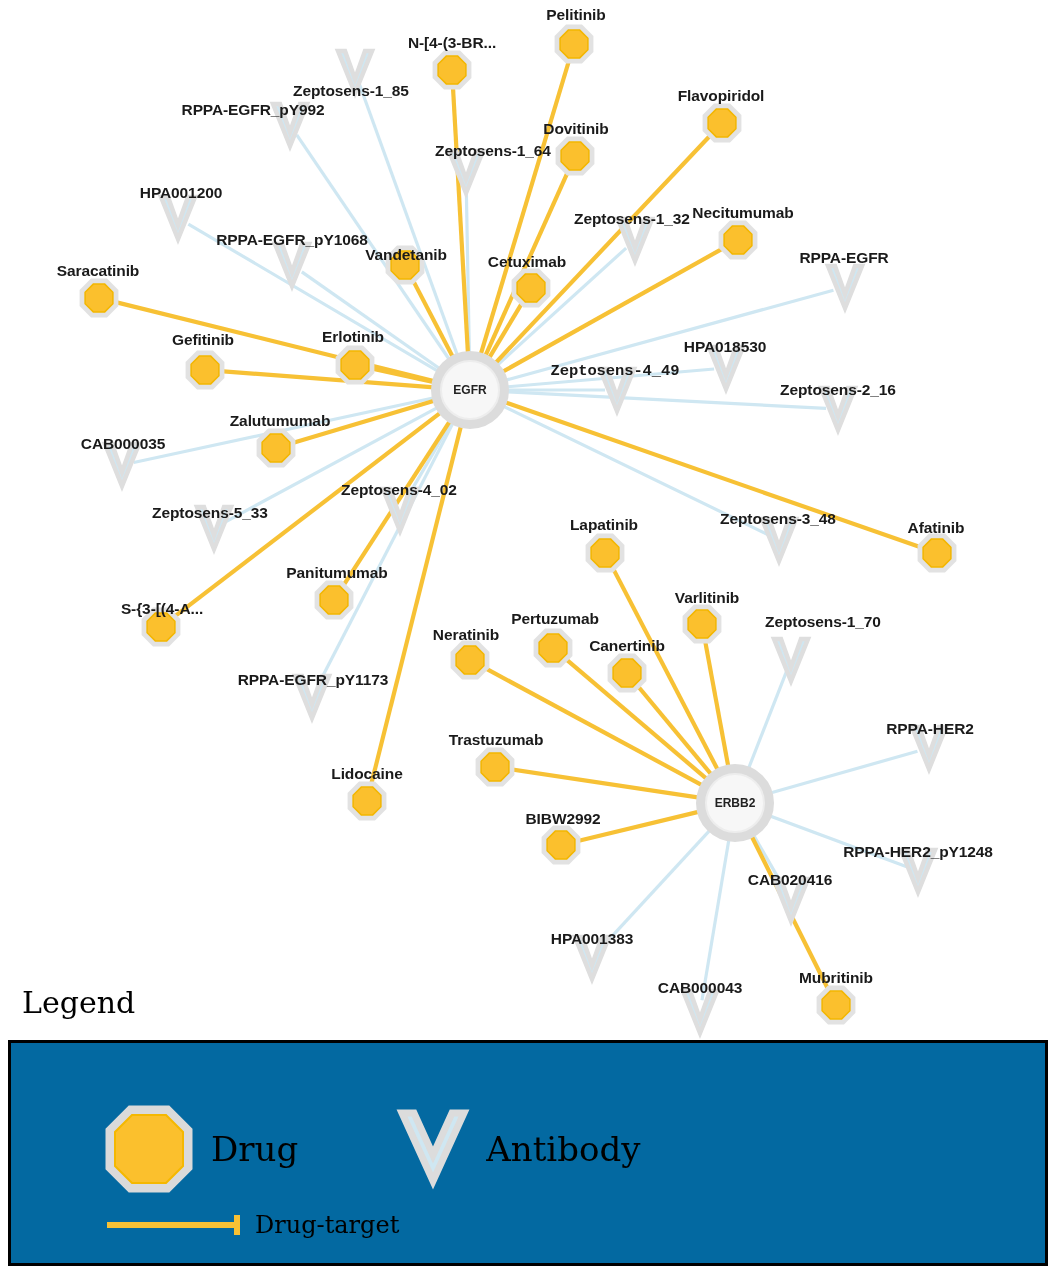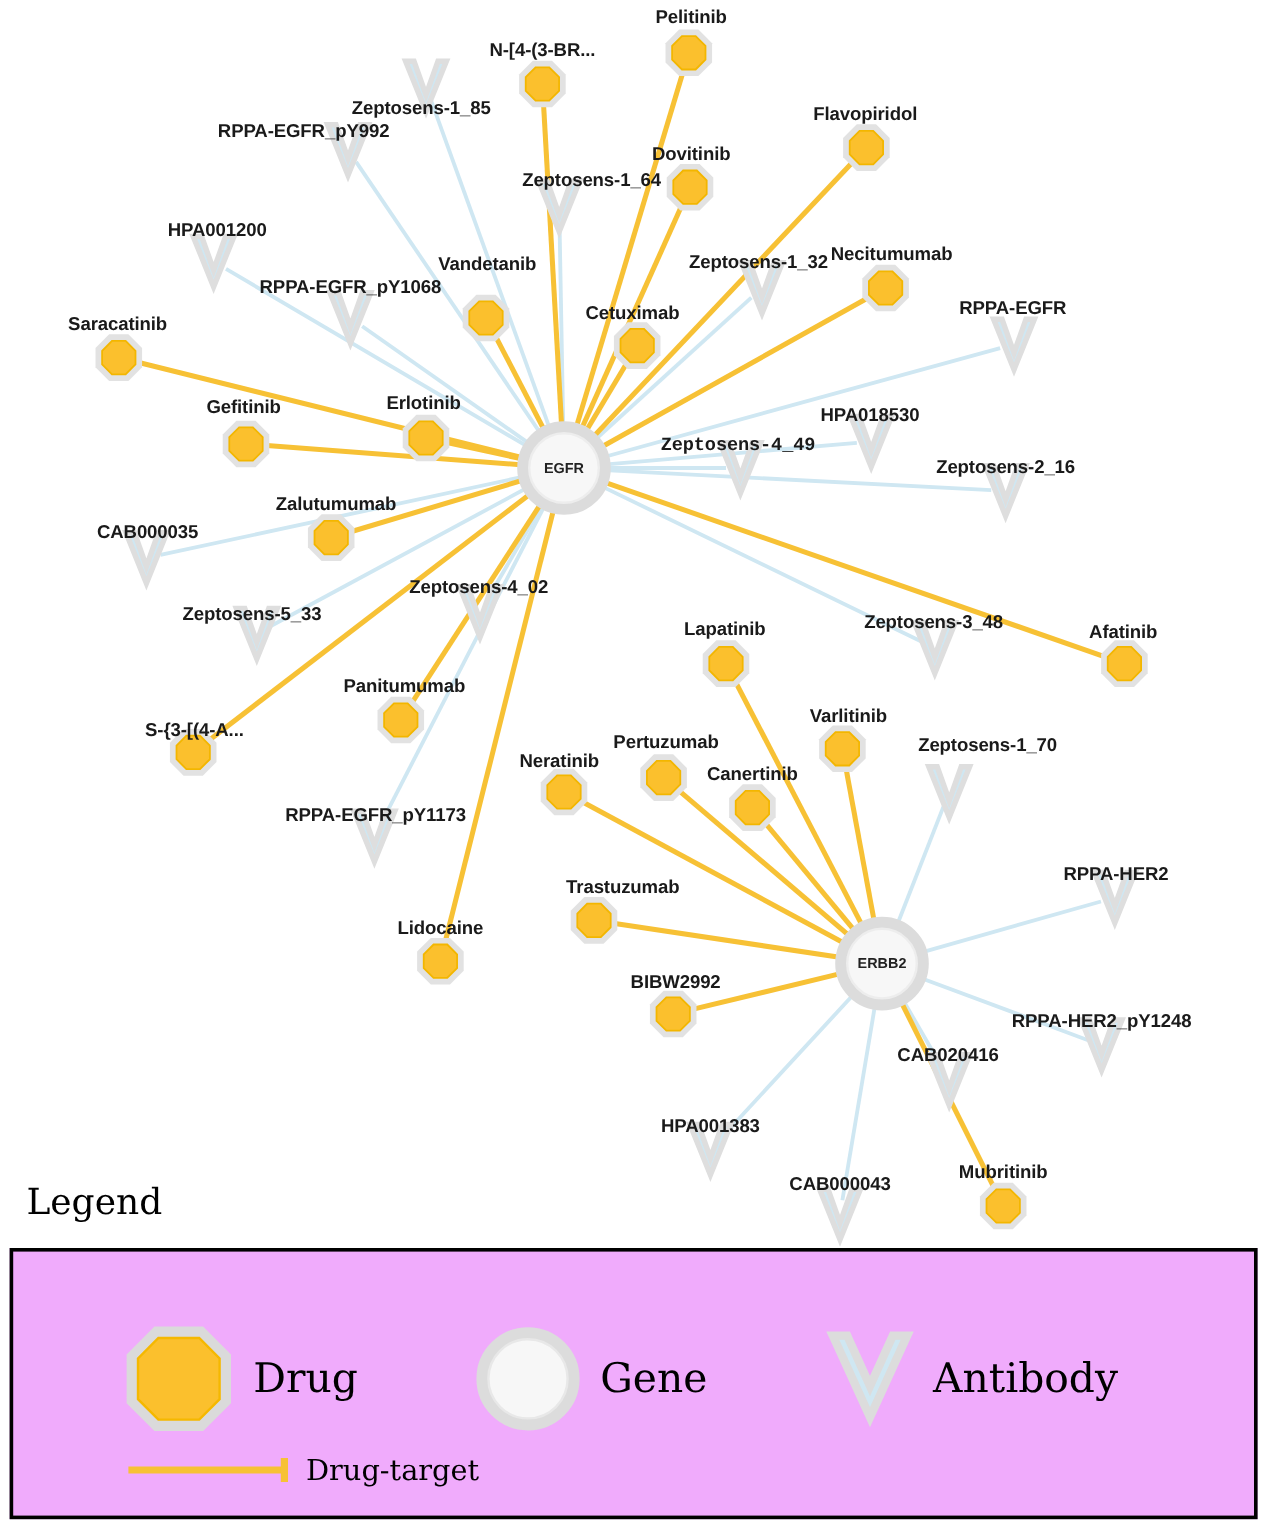--- a/index.html
+++ b/index.html
@@ -51,21 +51,21 @@
     font-size: 30px;
     color: #000;
   }
   #legend-box {
     position: absolute;
     left: 8px;
     top: 1040px;
     width: 1040px;
     height: 226px;
     border: 3px solid #000;
-    background: #f0abfc;
+    background: #0369a1;
     box-sizing: border-box;
   }
   .legend-row {
     position: absolute;
     width: 100%;
     display: flex;
     align-items: center;
   }
   .legend-item {
     display: flex;
@@ -235,62 +235,55 @@
       <div class="node-label" style="left: 930px; top: 729px;">RPPA-HER2</div>
       <div class="node-label" style="left: 918px; top: 852px;">RPPA-HER2_pY1248</div>
       <div class="node-label" style="left: 790px; top: 880px;">CAB020416</div>
       <div class="node-label" style="left: 592px; top: 939px;">HPA001383</div>
       <div class="node-label" style="left: 700px; top: 988px;">CAB000043</div>
       <div class="node-label" style="left: 576px; top: 15px;">Pelitinib</div>
       <div class="node-label" style="left: 452px; top: 43px;">N-[4-(3-BR...</div>
       <div class="node-label" style="left: 721px; top: 96px;">Flavopiridol</div>
       <div class="node-label" style="left: 576px; top: 129px;">Dovitinib</div>
       <div class="node-label" style="left: 743px; top: 213px;">Necitumumab</div>
-      <div class="node-label" style="left: 406px; top: 221px;">Vandetanib</div>
+      <div class="node-label" style="left: 406px; top: 255px;">Vandetanib</div>
       <div class="node-label" style="left: 527px; top: 262px;">Cetuximab</div>
       <div class="node-label" style="left: 98px; top: 271px;">Saracatinib</div>
       <div class="node-label" style="left: 203px; top: 340px;">Gefitinib</div>
       <div class="node-label" style="left: 353px; top: 337px;">Erlotinib</div>
       <div class="node-label" style="left: 280px; top: 421px;">Zalutumumab</div>
       <div class="node-label" style="left: 936px; top: 528px;">Afatinib</div>
       <div class="node-label" style="left: 604px; top: 525px;">Lapatinib</div>
       <div class="node-label" style="left: 707px; top: 598px;">Varlitinib</div>
       <div class="node-label" style="left: 337px; top: 573px;">Panitumumab</div>
       <div class="node-label" style="left: 162px; top: 609px;">S-{3-[(4-A...</div>
       <div class="node-label" style="left: 555px; top: 619px;">Pertuzumab</div>
       <div class="node-label" style="left: 466px; top: 635px;">Neratinib</div>
       <div class="node-label" style="left: 627px; top: 646px;">Canertinib</div>
-      <div class="node-label" style="left: 496px; top: 740px; margin-left: 23px;">Trastuzumab</div>
+      <div class="node-label" style="left: 496px; top: 740px;">Trastuzumab</div>
       <div class="node-label" style="left: 367px; top: 774px;">Lidocaine</div>
       <div class="node-label" style="left: 563px; top: 819px;">BIBW2992</div>
       <div class="node-label" style="left: 836px; top: 978px;">Mubritinib</div>
       <div class="gene-label" style="left: 470px; top: 390px;">EGFR</div>
       <div class="gene-label" style="left: 735px; top: 803px;">ERBB2</div>
     </div>
 </div>
 
 <div id="legend-title">Legend</div>
 
 <div id="legend-box">
   <div class="legend-row" style="top:58px; left:0; justify-content:flex-start; padding-left:90px;">
     <div class="legend-item">
       <svg width="96" height="96" viewBox="0 0 96 96">
         <polygon points="30,10 66,10 86,30 86,66 66,86 30,86 10,66 10,30" fill="none" stroke="#DADADA" stroke-width="11"></polygon>
         <polygon points="31,14 65,14 82,31 82,65 65,82 31,82 14,65 14,31" fill="#FBC02D" stroke="#F5B800" stroke-width="2"></polygon>
       </svg>
       <span class="legend-text">Drug</span>
     </div>
     <div class="legend-item" style="margin-left:96px;">
-      <svg width="92" height="92" viewBox="0 0 92 92">
-        <circle cx="46" cy="46" r="38" fill="#F7F7F7" stroke="#DCDCDC" stroke-width="10"></circle>
-        <circle cx="46" cy="46" r="33" fill="#F7F7F7" stroke="#E8E8E8" stroke-width="2"></circle>
-      </svg>
-      <span class="legend-text">Gene</span>
-    </div>
-    <div class="legend-item" style="margin-left:96px;">
       <svg width="78" height="92" viewBox="0 0 78 92">
         <path d="M8,10 L39,78 L70,10 L58,10 L39,52 L20,10 Z" fill="#CFE7F2" stroke="#DCDCDC" stroke-width="7"></path>
       </svg>
       <span class="legend-text">Antibody</span>
     </div>
   </div>
   <div class="legend-row" style="top:168px; left:0; padding-left:94px;">
     <div class="legend-item">
       <svg width="142" height="26" viewBox="0 0 142 26">
         <line x1="2" y1="13" x2="132" y2="13" stroke="#F7C135" stroke-width="6"></line>

